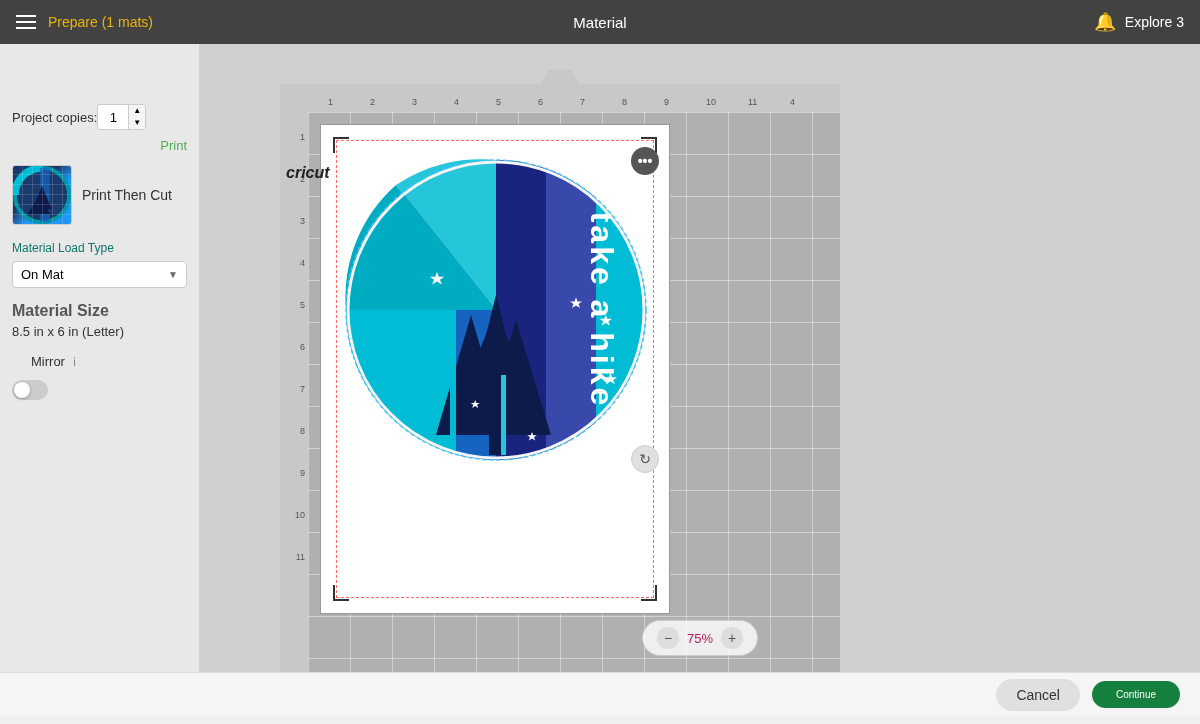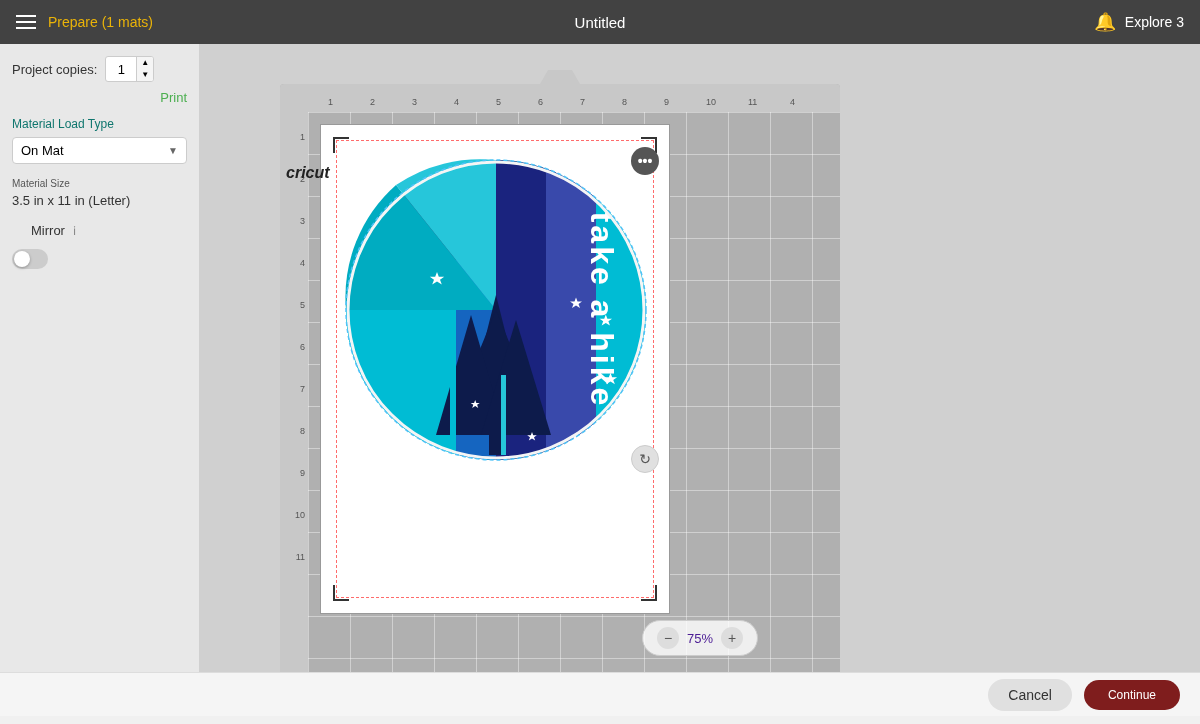--- a/index.html
+++ b/index.html
@@ -42,21 +42,22 @@
       width: 200px;
       background: #e8e8e8;
       border-right: 1px solid #d0d0d0;
       padding: 12px;
       flex-shrink: 0;
     }
     .project-copies-row {
       display: flex;
       align-items: center;
       margin-bottom: 8px;
-      gap: 8px;
+      gap: 0;
+      margin-top: 48px;
     }
     .project-copies-label { font-size: 13px; color: #333; }
     .copies-input-group {
       display: flex;
       align-items: center;
       border: 1px solid #ccc;
       background: white;
       border-radius: 3px;
       overflow: hidden;
     }
@@ -135,21 +136,21 @@
       border: 1px solid #ccc;
       background: white;
       border-radius: 4px;
       padding: 5px 8px;
       font-size: 13px;
       cursor: pointer;
       margin-bottom: 14px;
     }
     .dropdown-arrow { font-size: 10px; color: #666; }
 
-    .material-size-label { font-size: 10px; color: #555; margin-bottom: 4px; font-weight: 400; }
+    .material-size-label { font-size: 16px; color: #555; margin-bottom: 4px; font-weight: 700; }
     .material-size-value { font-size: 13px; color: #333; margin-bottom: 14px; }
 
     .mirror-row { display: flex; align-items: center; gap: 8px; margin-bottom: 10px; }
     .mirror-label { font-size: 13px; color: #333; margin-left: 19px; }
     .info-icon { font-size: 12px; color: #888; cursor: pointer; }
     .toggle-switch {
       width: 36px;
       height: 20px;
       background: #ccc;
       border-radius: 10px;
@@ -324,21 +325,21 @@
       background: #ddd;
       border: none;
       border-radius: 50%;
       cursor: pointer;
       font-size: 14px;
       display: flex;
       align-items: center;
       justify-content: center;
       color: #555;
     }
-    .zoom-level { font-size: 13px; color: #4c1d95; }
+    .zoom-level { font-size: 13px; color: #be185d; }
 
     
     .bottom-bar {
       height: 44px;
       background: #f5f5f5;
       border-top: 1px solid #ddd;
       display: flex;
       align-items: center;
       justify-content: flex-end;
       padding: 0 20px;
@@ -348,24 +349,24 @@
       padding: 8px 20px;
       background: #e0e0e0;
       border: none;
       border-radius: 20px;
       font-size: 14px;
       color: #333;
       cursor: pointer;
     }
     .continue-btn {
       padding: 8px 24px;
-      background: #7f1d1d;
+      background: #15803d;
       border: none;
       border-radius: 20px;
-      font-size: 12px;
+      font-size: 10px;
       color: white;
       cursor: pointer;
       font-weight: 500;
     }
 
     
     .mat-grid {
       position: absolute;
       top: 28px;
       left: 28px;
@@ -380,21 +381,21 @@
 </head>
 <body>
 
 <div class="top-bar">
   <div class="menu-icon">
     <span></span>
       <span></span>
       <span></span>
   </div>
   <span class="prepare-label">Prepare (1 mats)</span>
-  <span class="top-bar-title">Untitled</span>
+  <span class="top-bar-title">Material</span>
   <div class="top-right">
     <span class="bell-icon">🔔</span>
     <span class="explore-label">Explore 3</span>
   </div>
 </div>
 
 <div class="main-layout">
 
   <div class="left-panel">
     <div class="project-copies-row">
@@ -402,29 +403,49 @@
       <div class="copies-input-group">
         <input class="copies-input" type="text" value="1" style="">
         <div class="copies-spinners">
           <button class="spin-btn">▲</button>
           <button class="spin-btn">▼</button>
         </div>
       </div>
     </div>
     <button class="apply-btn">Print</button>
 
+    <div class="material-card">
+      <div class="material-thumbnail">
+        <div class="material-thumbnail-inner">
+          <svg width="60" height="60" viewBox="0 0 60 60">
+
+            <circle cx="30" cy="30" r="28" fill="#1a3a6b"></circle>
+            <circle cx="30" cy="30" r="28" fill="none" stroke="#0097a7" stroke-width="4"></circle>
+
+            <path d="M2 30 A28 28 0 0 1 30 2" stroke="#00bcd4" stroke-width="8" fill="none"></path>
+
+            <rect x="28" y="2" width="10" height="56" fill="#1565c0" opacity="0.7"></rect>
+
+            <polygon points="20,45 30,20 40,45" fill="#0d1b4b"></polygon>
+            <polygon points="15,50 27,30 39,50" fill="#0d1b4b"></polygon>
+          </svg>
+        </div>
+        <div class="grid-overlay"></div>
+      </div>
+      <span class="material-name">Print Then Cut</span>
+    </div>
 
     <div class="section-label">Material Load Type</div>
     <div class="dropdown">
       <span>On Mat</span>
       <span class="dropdown-arrow">▼</span>
     </div>
 
     <div class="material-size-label">Material Size</div>
-    <div class="material-size-value">3.5 in x 11 in (Letter)</div>
+    <div class="material-size-value">8.5 in x 6 in (Letter)</div>
 
     <div class="mirror-row">
       <span class="mirror-label">Mirror</span>
       <span class="info-icon">ℹ</span>
     </div>
     <div class="toggle-switch">
       <div class="toggle-knob"></div>
     </div>
   </div>
 

